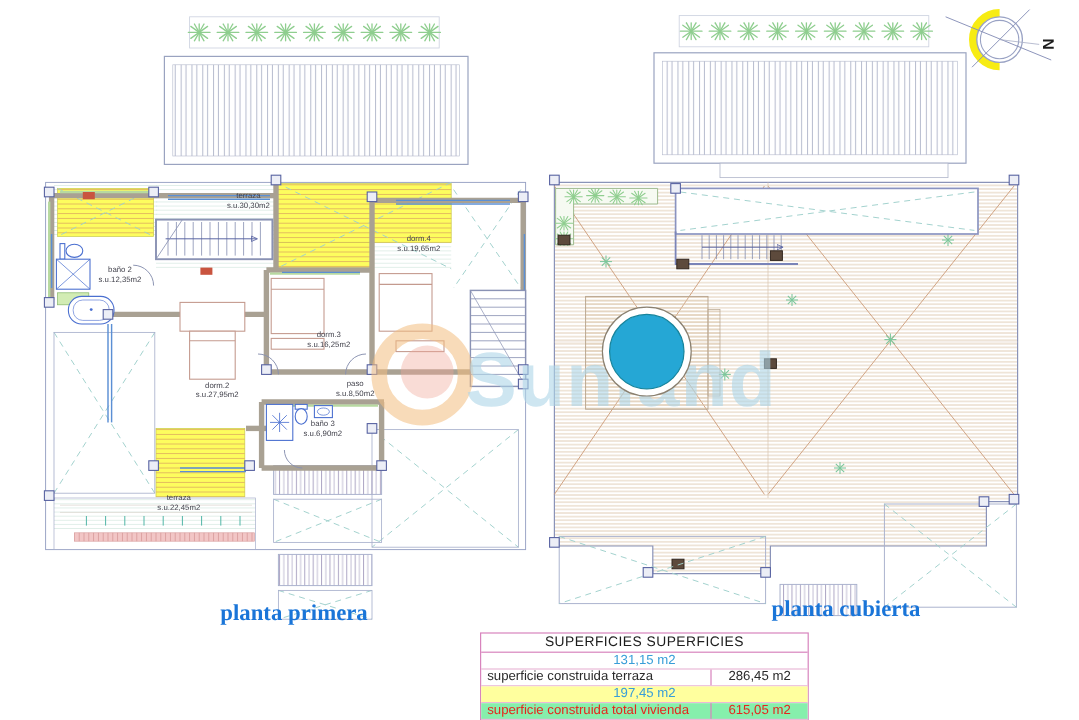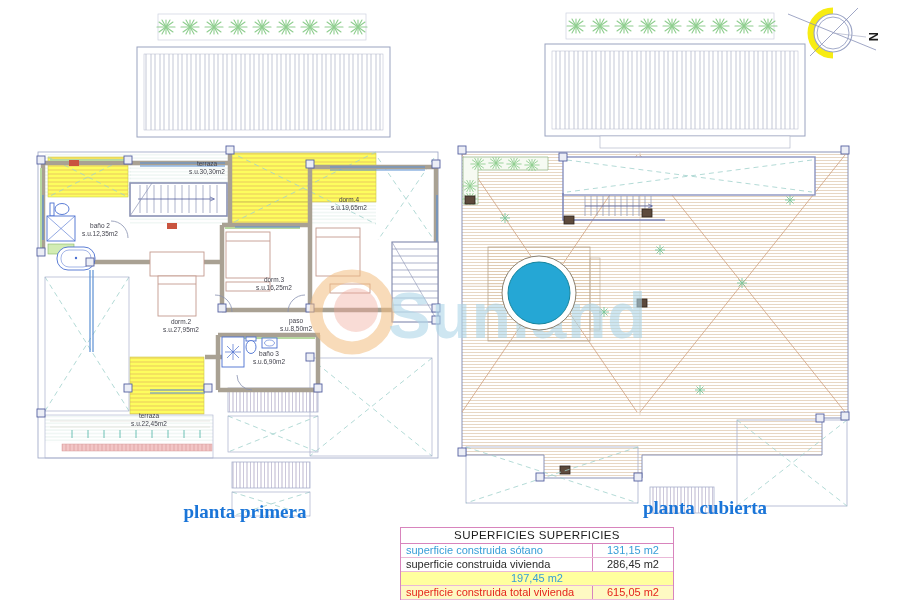--- a/index.html
+++ b/index.html
@@ -19,21 +19,21 @@
   .t-head{height:15px;line-height:15px;text-align:center;border-bottom:1px solid #d884bd;
           color:#1c1c1c;letter-spacing:.4px;font-size:11.5px;}
   .t-row{display:flex;height:13px;line-height:13px;border-bottom:1px solid #eab9d8;}
   .t-label{width:186px;padding-left:5px;border-right:1px solid #d884bd;white-space:nowrap;
            overflow:hidden;}
   .t-value{flex:1;text-align:center;}
   .c-blue{color:#389ed8;}
   .c-black{color:#2a2a2a;}
   .c-red{color:#e5261d;}
   .bg-yellow{background:#ffff9e;}
-  .bg-green{background:#fef9c3;}
+  .bg-green{background:#86efac;}
 </style>
 </head>
 <body>
 
 <svg id="drawing" width="899" height="600" viewBox="0 0 899 600" xmlns="http://www.w3.org/2000/svg">
   <defs>
     <pattern id="slatsV" width="9" height="8" patternUnits="userSpaceOnUse">
       <line x1="2" y1="0" x2="2" y2="8" stroke="#b4b9cc" stroke-width="0.8"></line>
       <line x1="7" y1="0" x2="7" y2="8" stroke="#b4b9cc" stroke-width="0.8"></line>
     </pattern>
@@ -420,25 +420,24 @@
   <span class="rname">terraza</span>
   <span class="rarea">s.u.22,45m2</span>
 </div>
 
 <div class="plan-title" id="title-primera">planta primera</div>
 <div class="plan-title" id="title-cubierta">planta cubierta</div>
 
 <div class="areas-table">
   <div class="t-head">SUPERFICIES SUPERFICIES</div>
   <div class="t-row">
-    <div class="t-label c-blue">superficie construida sótano</div>
     <div class="t-value c-blue">131,15 m2</div>
   </div>
   <div class="t-row">
-    <div class="t-label c-black">superficie construida vivienda</div>
+    <div class="t-label c-black">superficie construida terraza</div>
     <div class="t-value c-black">286,45 m2</div>
   </div>
   <div class="t-row bg-yellow">
     <div class="t-value c-blue">197,45 m2</div>
   </div>
   <div class="t-row bg-green">
     <div class="t-label c-red">superficie construida total vivienda</div>
     <div class="t-value c-red">615,05 m2</div>
   </div>
 

